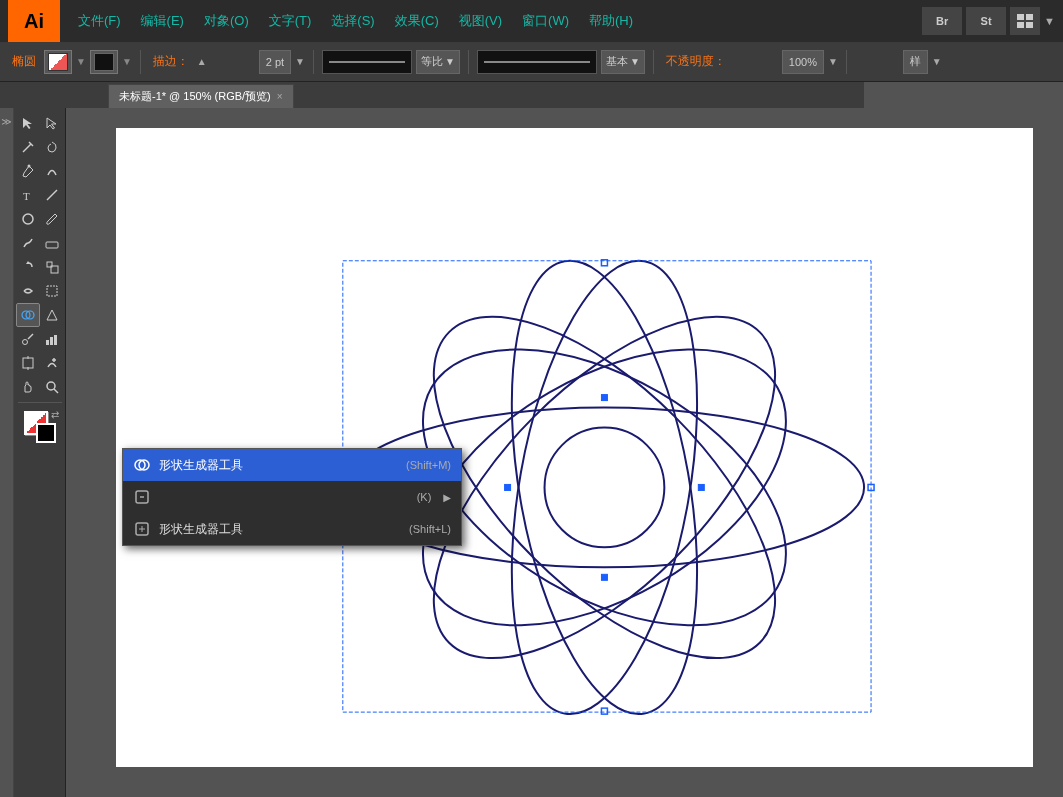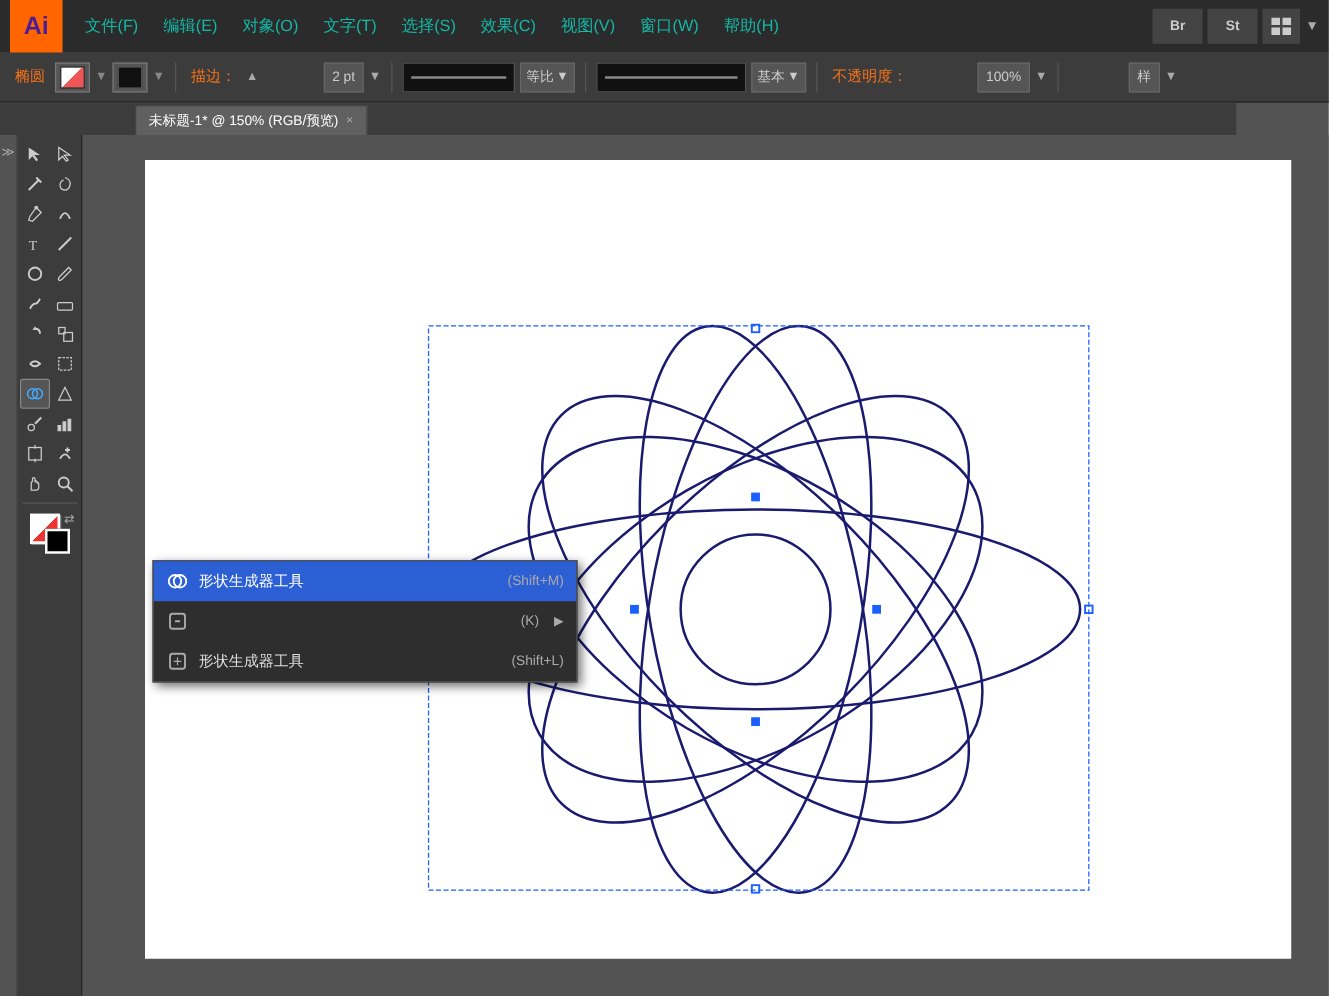--- a/index.html
+++ b/index.html
@@ -8,24 +8,24 @@
     
     #menubar {
       width: 1063px; height: 42px;
       background: #2b2b2b;
       display: flex; align-items: center;
       color: #ccc;
       padding: 0 8px;
       gap: 0;
     }
     #ai-logo {
-      width: 42px; height: 42px;
+      width: 52px; height: 42px;
       background: #ff6600;
       display: flex; align-items: center; justify-content: center;
-      font-size: 20px; font-weight: bold; color: #4c1d95;
+      font-size: 20px; font-weight: bold; color: #000000;
       margin-right: 8px;
       flex-shrink: 0;
     }
     .menu-item {
       padding: 4px 10px;
       cursor: pointer;
       color: #14b8a6;
       font-size: 13px;
     }
 
@@ -76,21 +76,21 @@
     }
     .toolbar-divider { width: 1px; height: 24px; background: #555; margin: 0 4px; }
     .toolbar-select {
       height: 24px; background: #555; border: 1px solid #666;
       color: #ccc; font-size: 11px; padding: 0 4px; cursor: pointer;
       display: flex; align-items: center; gap: 2px;
     }
 
     
     #tabbar {
-      width: 989px; height: 26px;
+      width: 864px; height: 26px;
       background: #3c3c3c;
       display: flex; align-items: flex-end;
       padding-left: 108px;
     }
     .tab {
       height: 24px;
       background: #606060;
       border: 1px solid #444;
       border-bottom: none;
       color: #ddd; font-size: 11px;

